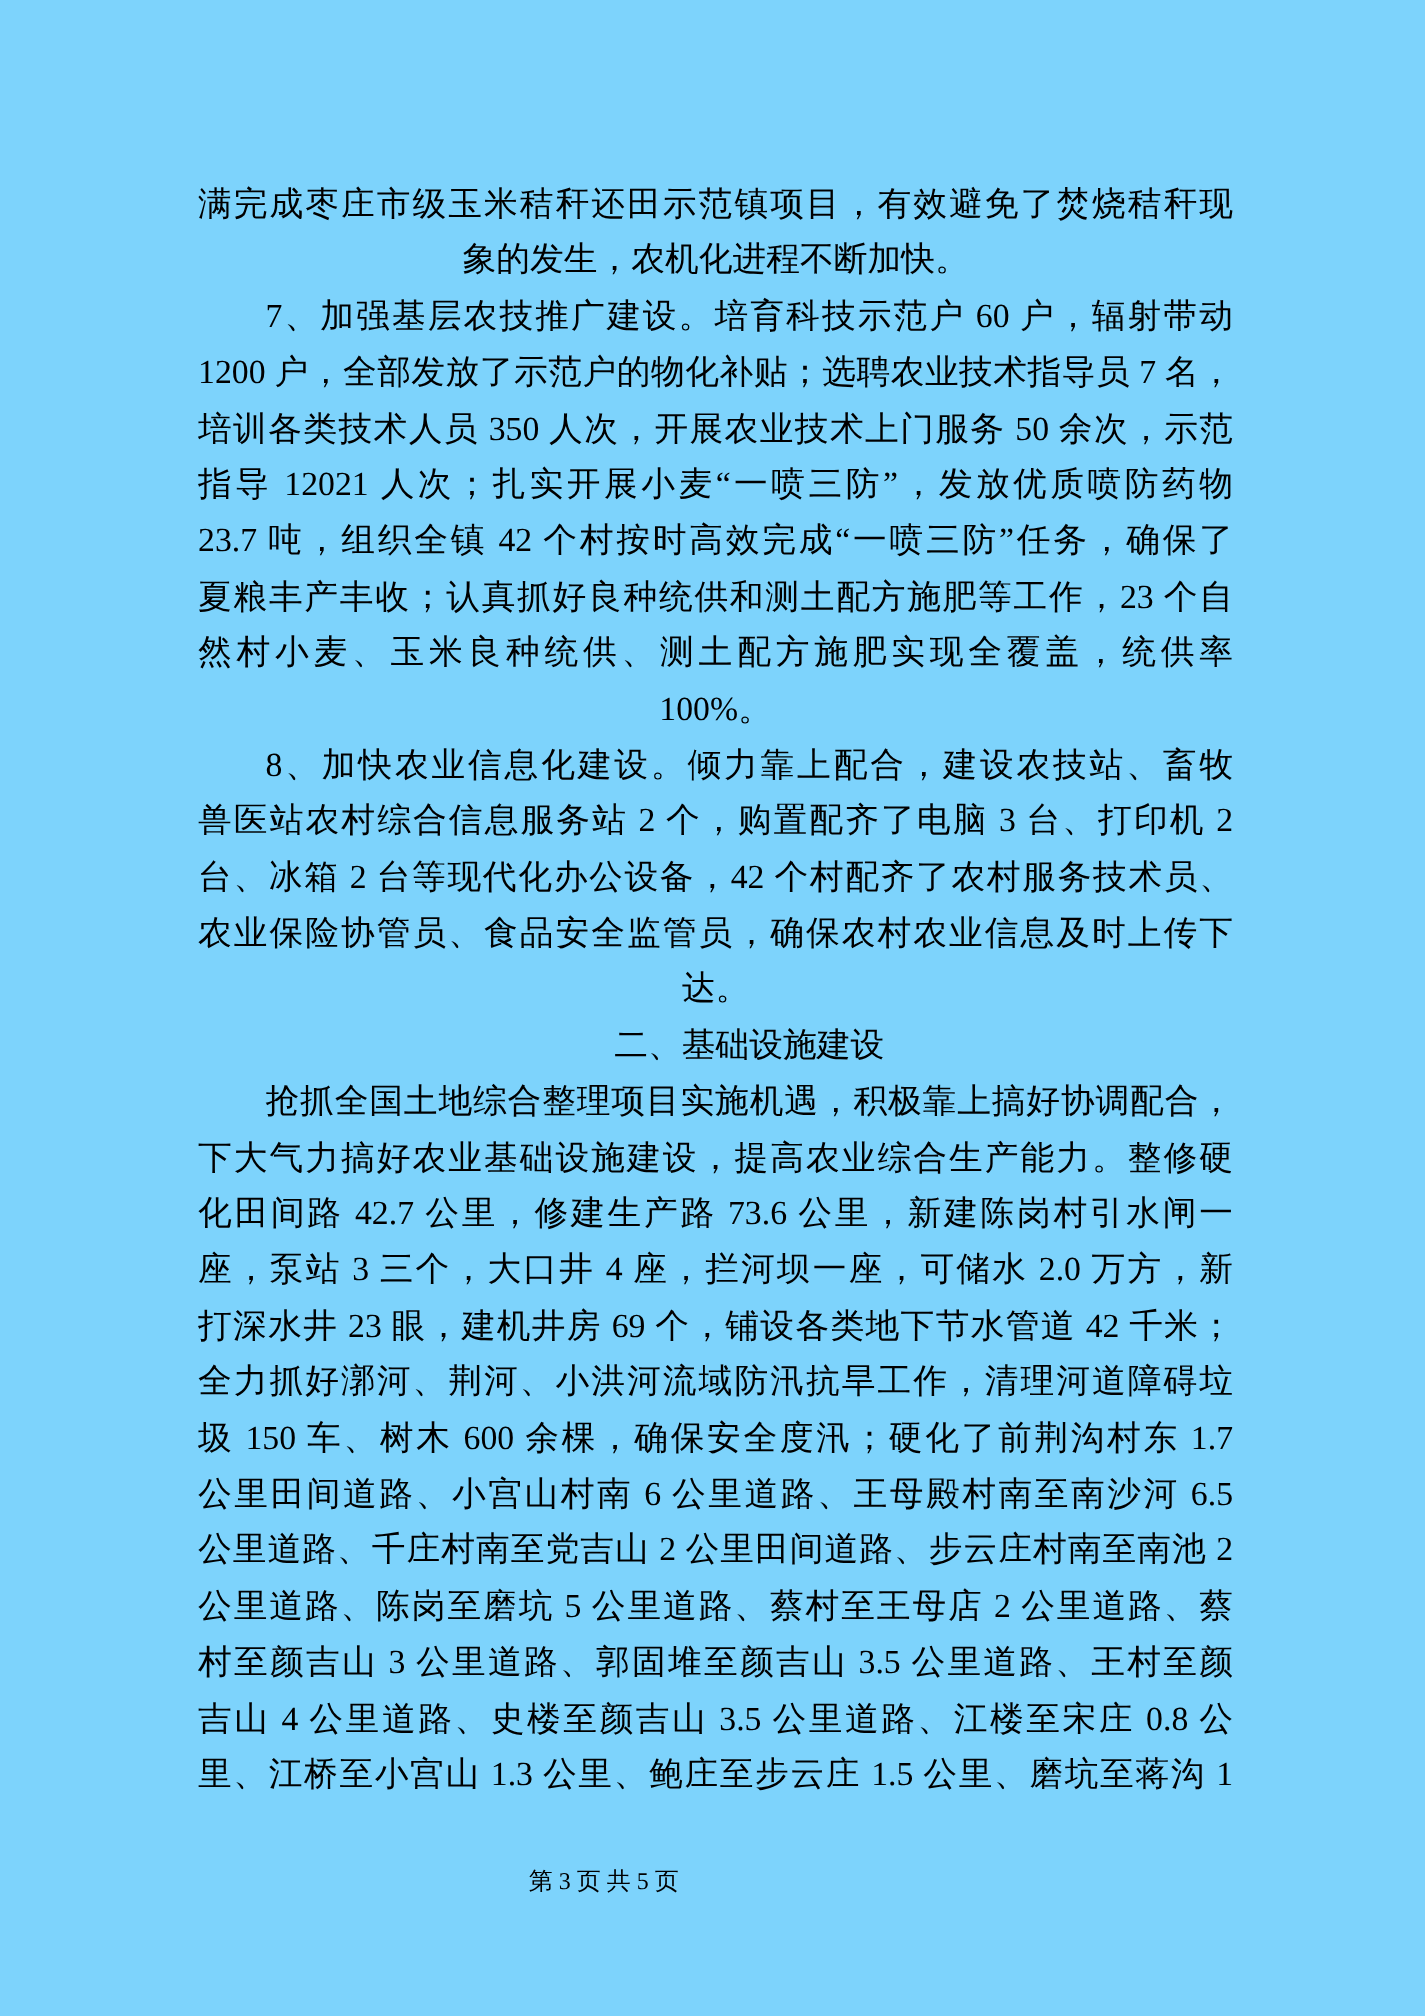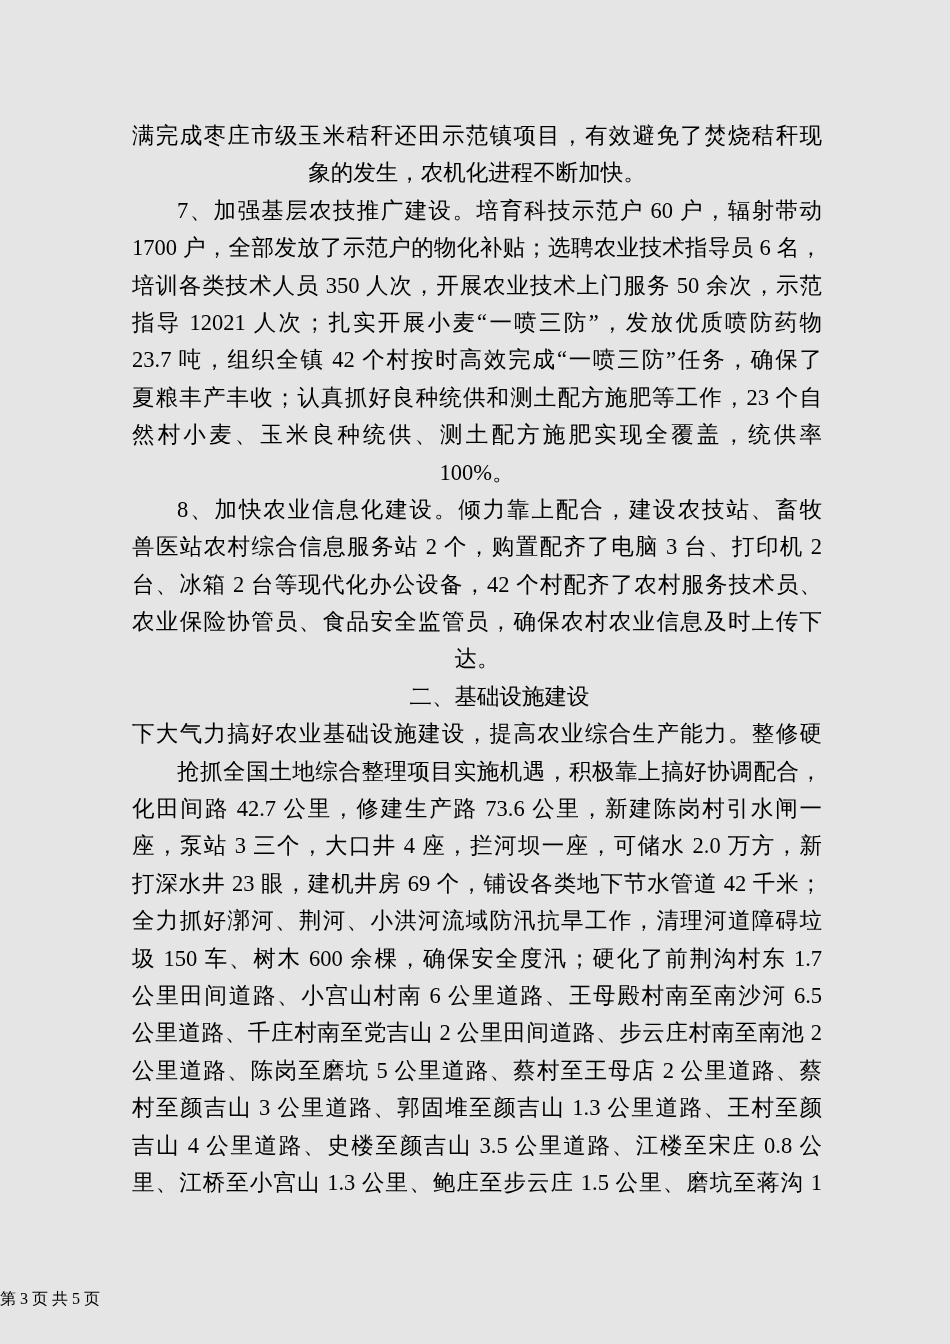--- a/index.html
+++ b/index.html
@@ -36,57 +36,56 @@
   }
   
   .line.indent {
     text-indent: 2em;
   }
   .footer {
     position: absolute;
     top: 1245px;
     left: 0;
     right: 145px;
-    text-align: left;
+    text-align: center;
     font-size: 16px;
     line-height: 20px;
     color: #000000;
-    margin-top: 44px;
   }
 </style>
 </head>
 <body>
 
-<div class="page" style="background: #e5e5e5; color: rgb(0, 0, 0);">
+<div class="page" style="background: #7dd3fc; color: rgb(0, 0, 0);">
   <div class="content">
 
   <div class="line fill">满完成枣庄市级玉米秸秆还田示范镇项目，有效避免了焚烧秸秆现</div>
       <div class="line">象的发生，农机化进程不断加快。</div>
       <div class="line indent fill">7、加强基层农技推广建设。培育科技示范户 60 户，辐射带动</div>
-      <div class="line fill">1700 户，全部发放了示范户的物化补贴；选聘农业技术指导员 6 名，</div>
+      <div class="line fill">1200 户，全部发放了示范户的物化补贴；选聘农业技术指导员 7 名，</div>
       <div class="line fill">培训各类技术人员 350 人次，开展农业技术上门服务 50 余次，示范</div>
       <div class="line fill">指导 12021 人次；扎实开展小麦“一喷三防”，发放优质喷防药物</div>
       <div class="line fill">23.7 吨，组织全镇 42 个村按时高效完成“一喷三防”任务，确保了</div>
       <div class="line fill">夏粮丰产丰收；认真抓好良种统供和测土配方施肥等工作，23 个自</div>
       <div class="line fill">然村小麦、玉米良种统供、测土配方施肥实现全覆盖，统供率</div>
       <div class="line">100%。</div>
       <div class="line indent fill">8、加快农业信息化建设。倾力靠上配合，建设农技站、畜牧</div>
       <div class="line fill">兽医站农村综合信息服务站 2 个，购置配齐了电脑 3 台、打印机 2</div>
       <div class="line fill">台、冰箱 2 台等现代化办公设备，42 个村配齐了农村服务技术员、</div>
       <div class="line fill">农业保险协管员、食品安全监管员，确保农村农业信息及时上传下</div>
       <div class="line">达。</div>
       <div class="line indent">二、基础设施建设</div>
+      <div class="line indent fill">抢抓全国土地综合整理项目实施机遇，积极靠上搞好协调配合，</div>
       <div class="line fill">下大气力搞好农业基础设施建设，提高农业综合生产能力。整修硬</div>
-      <div class="line indent fill">抢抓全国土地综合整理项目实施机遇，积极靠上搞好协调配合，</div>
       <div class="line fill">化田间路 42.7 公里，修建生产路 73.6 公里，新建陈岗村引水闸一</div>
       <div class="line fill">座，泵站 3 三个，大口井 4 座，拦河坝一座，可储水 2.0 万方，新</div>
       <div class="line fill">打深水井 23 眼，建机井房 69 个，铺设各类地下节水管道 42 千米；</div>
       <div class="line fill">全力抓好漷河、荆河、小洪河流域防汛抗旱工作，清理河道障碍垃</div>
       <div class="line fill">圾 150 车、树木 600 余棵，确保安全度汛；硬化了前荆沟村东 1.7</div>
       <div class="line fill">公里田间道路、小宫山村南 6 公里道路、王母殿村南至南沙河 6.5</div>
       <div class="line fill">公里道路、千庄村南至党吉山 2 公里田间道路、步云庄村南至南池 2</div>
       <div class="line fill">公里道路、陈岗至磨坑 5 公里道路、蔡村至王母店 2 公里道路、蔡</div>
-      <div class="line fill">村至颜吉山 3 公里道路、郭固堆至颜吉山 1.3 公里道路、王村至颜</div>
+      <div class="line fill">村至颜吉山 3 公里道路、郭固堆至颜吉山 3.5 公里道路、王村至颜</div>
       <div class="line fill">吉山 4 公里道路、史楼至颜吉山 3.5 公里道路、江楼至宋庄 0.8 公</div>
       <div class="line fill">里、江桥至小宫山 1.3 公里、鲍庄至步云庄 1.5 公里、磨坑至蒋沟 1</div>
     </div>
   <div class="footer">第 3 页 共 5 页</div>
 </div>
 
 </body></html>

